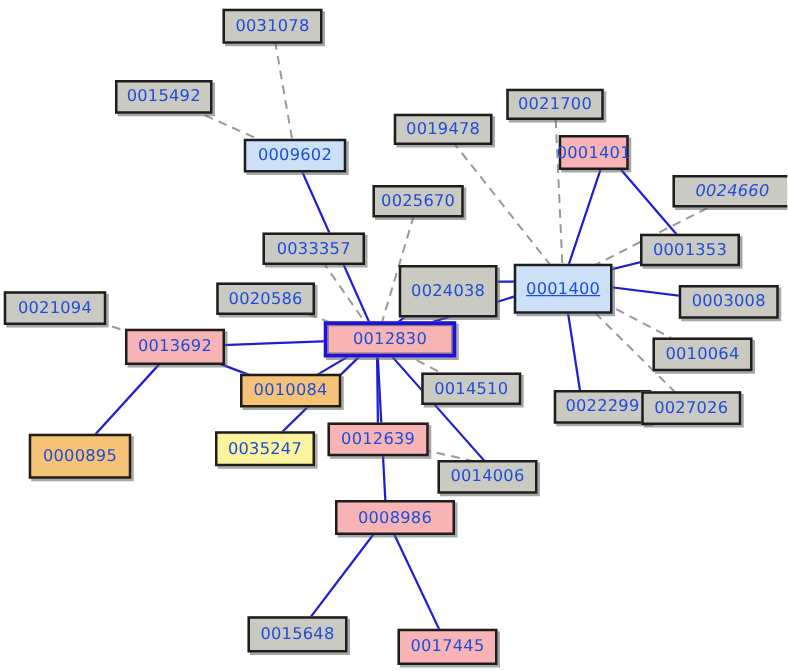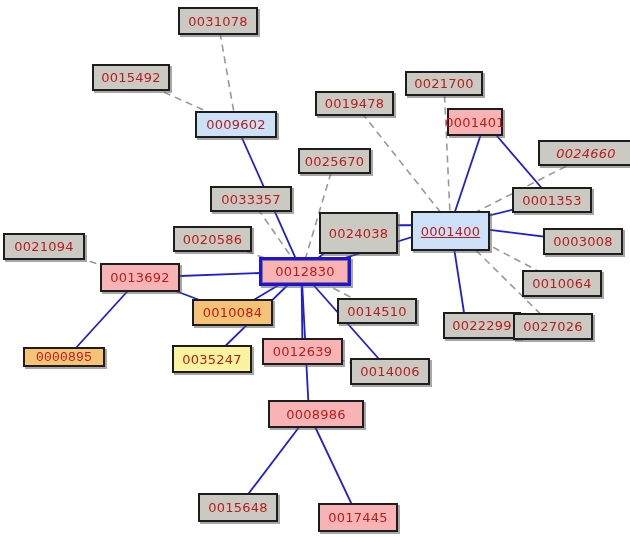--- a/index.html
+++ b/index.html
@@ -8,21 +8,21 @@
     width:630px;height:537px;
     background:#ffffff;
     overflow:hidden;
     font-family:"DejaVu Sans", sans-serif;
   }
   #edge-layer{position:absolute;left:0;top:0;width:630px;height:537px;}
   .node{
     position:absolute;
     box-sizing:border-box;
     display:flex;align-items:center;justify-content:center;
-    font-size:13px;color:#b91c1c;letter-spacing:0.2px;
+    font-size:13px;color:#1d4ed8;letter-spacing:0.2px;
     border:2px solid #1d1d1d;
     box-shadow:2px 2px 0 rgba(95,95,95,0.55);
     cursor:pointer;
     user-select:none;
   }
   .node.selected{
     border-width:3px;
     box-shadow:2px 2px 0 rgba(95,95,95,0.55), inset 0 0 0 1px rgba(60,60,60,0.55);
   }
 </style>
@@ -73,27 +73,27 @@
     <div class="node" style="left: 447px; top: 108px; width: 56px; height: 28px; background: rgb(248, 180, 180);">0001401</div>
     <div class="node" style="left: 298px; top: 148px; width: 73px; height: 26px; background: rgb(202, 202, 194);">0025670</div>
     <div class="node" style="left: 538px; top: 140px; width: 96px; height: 26px; background: rgb(202, 202, 194); font-style: italic;">0024660</div>
     <div class="node" style="left: 210px; top: 186px; width: 82px; height: 26px; background: rgb(202, 202, 194);">0033357</div>
     <div class="node" style="left: 512px; top: 187px; width: 80px; height: 26px; background: rgb(202, 202, 194);">0001353</div>
     <div class="node" style="left: 319px; top: 212px; width: 79px; height: 42px; background: rgb(202, 202, 194);">0024038</div>
     <div class="node" style="left: 411px; top: 211px; width: 79px; height: 40px; background: rgb(204, 225, 248); text-decoration: underline;">0001400</div>
     <div class="node" style="left: 543px; top: 228px; width: 80px; height: 27px; background: rgb(202, 202, 194);">0003008</div>
     <div class="node" style="left: 3px; top: 233px; width: 82px; height: 27px; background: rgb(202, 202, 194);">0021094</div>
     <div class="node" style="left: 173px; top: 226px; width: 79px; height: 26px; background: rgb(202, 202, 194);">0020586</div>
-    <div class="node selected" style="left: 259px; top: 257px; width: 92px; height: 29px; background: rgb(248, 180, 180); border-color: rgb(26, 20, 221);">0012830</div>
+    <div class="node selected" style="left: 259px; top: 257px; width: 106px; height: 29px; background: rgb(248, 180, 180); border-color: rgb(26, 20, 221);">0012830</div>
     <div class="node" style="left: 100px; top: 263px; width: 80px; height: 29px; background: rgb(248, 180, 180);">0013692</div>
     <div class="node" style="left: 522px; top: 270px; width: 80px; height: 27px; background: rgb(202, 202, 194);">0010064</div>
     <div class="node" style="left: 337px; top: 298px; width: 80px; height: 26px; background: rgb(202, 202, 194);">0014510</div>
     <div class="node" style="left: 427px; top: 312px; width: 78px; height: 27px; background: rgb(202, 202, 194); margin-left: 16px;">0022299</div>
     <div class="node" style="left: 513px; top: 313px; width: 80px; height: 27px; background: rgb(202, 202, 194);">0027026</div>
     <div class="node" style="left: 192px; top: 299px; width: 81px; height: 27px; background: rgb(246, 194, 118);">0010084</div>
-    <div class="node" style="left: 23px; top: 347px; width: 82px; height: 20px; background: rgb(246, 194, 118); font-family: Liberation Mono, monospace;">0000895</div>
+    <div class="node" style="left: 23px; top: 347px; width: 82px; height: 36px; background: rgb(246, 194, 118);">0000895</div>
     <div class="node" style="left: 172px; top: 345px; width: 80px; height: 28px; background: rgb(251, 244, 158);">0035247</div>
     <div class="node" style="left: 262px; top: 338px; width: 81px; height: 27px; background: rgb(248, 180, 180);">0012639</div>
-    <div class="node" style="left: 350px; top: 358px; width: 80px; height: 27px; background: rgb(202, 202, 194);">0014006</div>
+    <div class="node" style="left: 350px; top: 368px; width: 80px; height: 27px; background: rgb(202, 202, 194);">0014006</div>
     <div class="node" style="left: 268px; top: 400px; width: 96px; height: 28px; background: rgb(248, 180, 180);">0008986</div>
     <div class="node" style="left: 198px; top: 493px; width: 80px; height: 29px; background: rgb(202, 202, 194);">0015648</div>
     <div class="node" style="left: 318px; top: 503px; width: 80px; height: 29px; background: rgb(248, 180, 180);">0017445</div>
   </div>
 
 </body></html>

